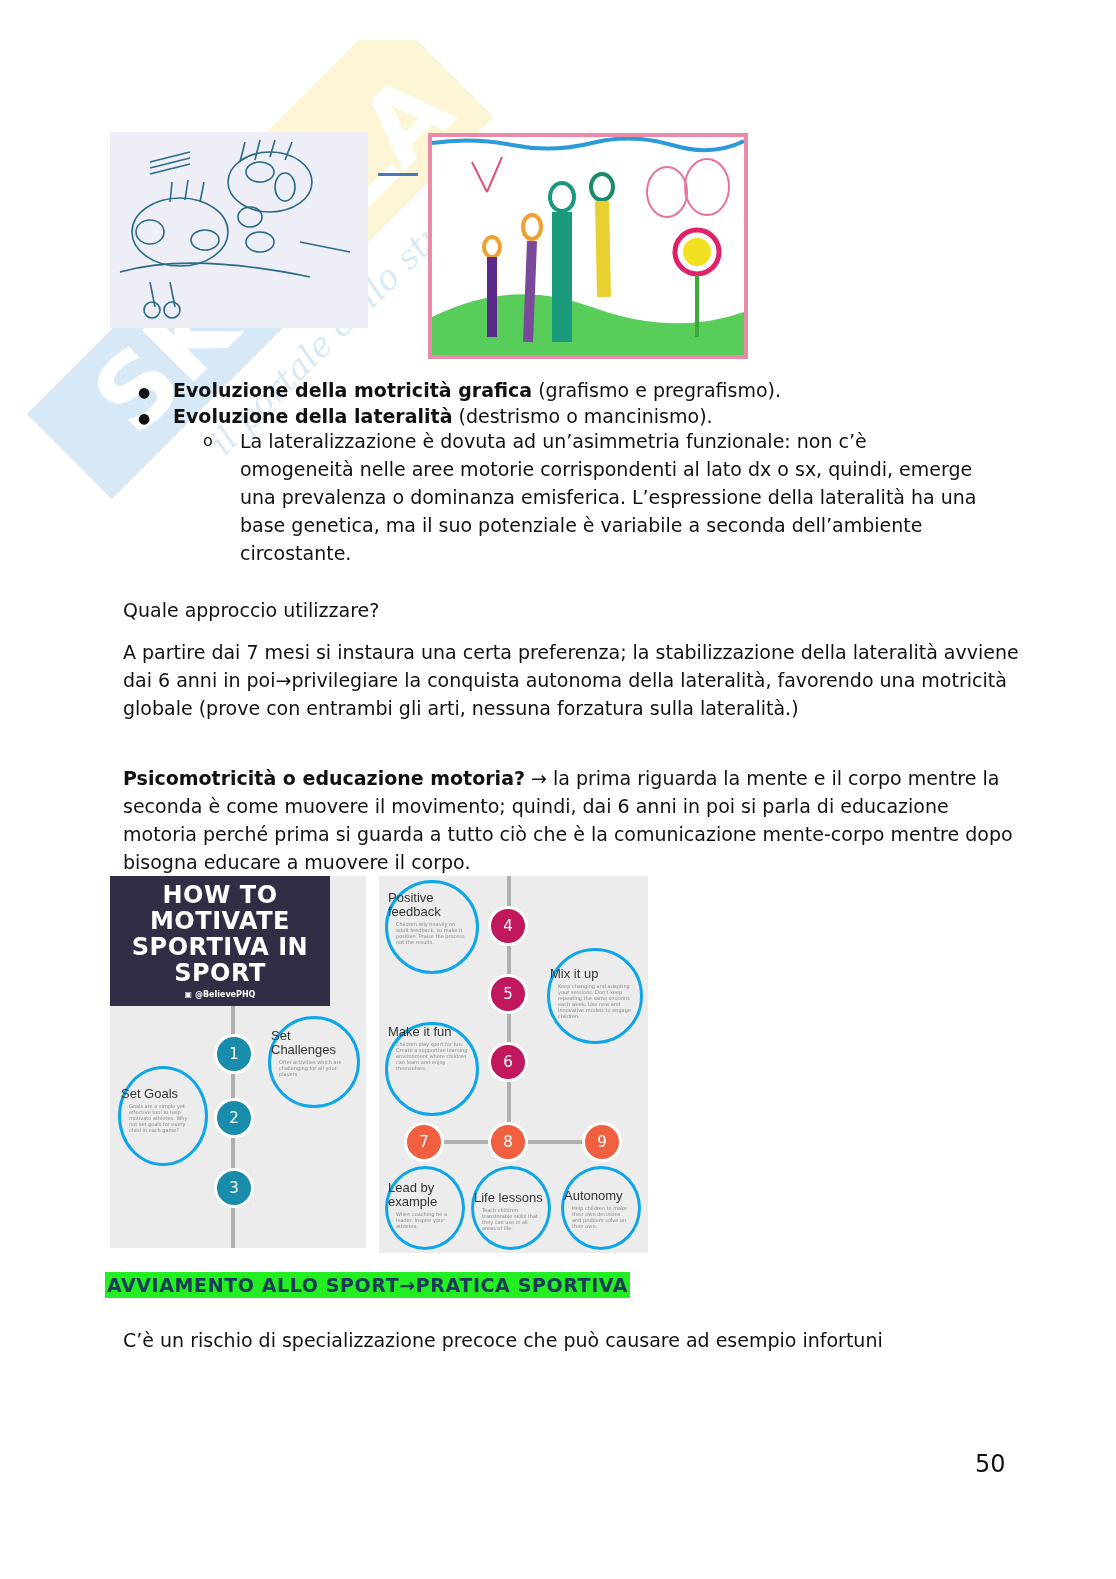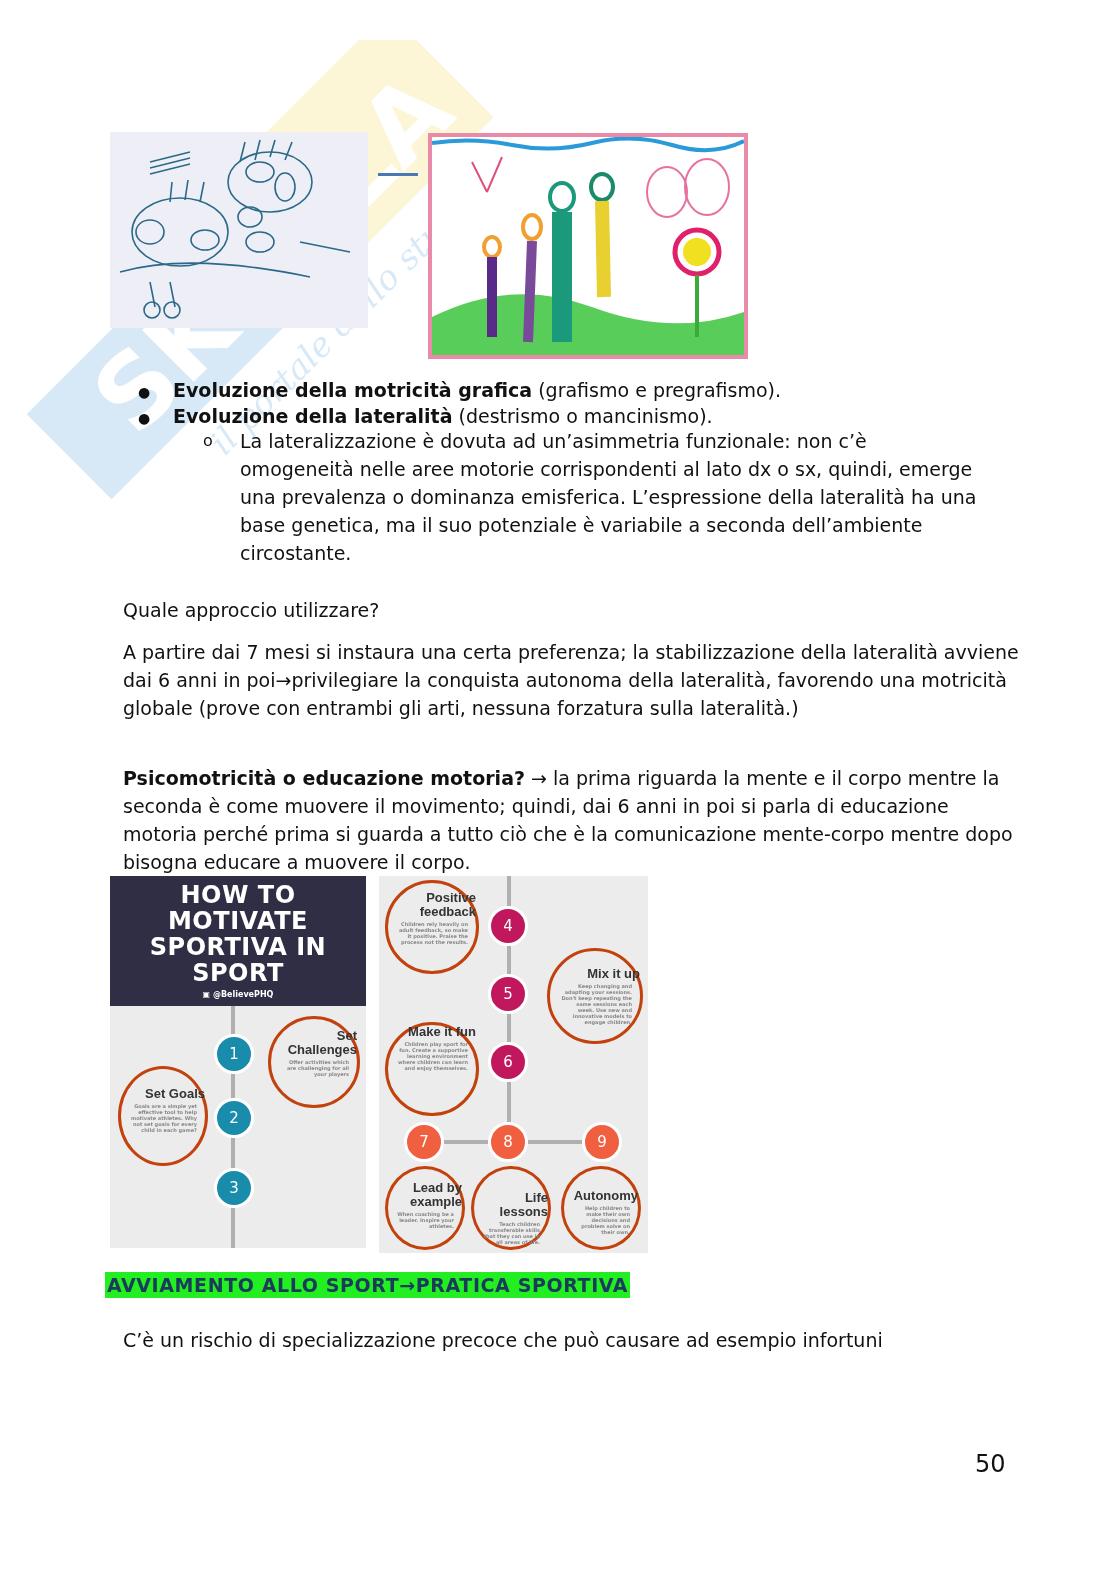--- a/index.html
+++ b/index.html
@@ -25,32 +25,32 @@
   .sub { left: 203px; top: 427px; width: 780px; display: flex; }
   .sub-mark { width: 37px; font-size: 16px; }
 
   .para1 { left: 107px; top: 580px; width: 900px; }
   .para2 { left: 107px; top: 622px; width: 900px; }
   .para3 { left: 107px; top: 748px; width: 900px; }
 
   
   .info-left { left: 110px; top: 876px; width: 256px; height: 372px; background: #ececec; overflow: hidden; }
   .info-right { left: 379px; top: 876px; width: 269px; height: 377px; background: #ececec; overflow: hidden; }
-  .info-header { position: absolute; left: 0; top: 0; width: 256px; height: 130px; background: #2f2e45; color: #fff;
+  .info-header { position: absolute; left: 0; top: 0; width: 220px; height: 130px; background: #2f2e45; color: #fff;
                  font-family: "DejaVu Sans", sans-serif; font-weight: bold; text-align: center; }
   .info-header .t { font-size: 24px; line-height: 26px; letter-spacing: 0.5px; }
   .info-header .handle { font-size: 8px; margin-top: 4px; }
   .vline { position: absolute; width: 4px; background: #b0b0b0; }
   .hline { position: absolute; height: 4px; background: #b0b0b0; }
   .step { position: absolute; width: 34px; height: 34px; border-radius: 50%; color: #fff; font-size: 15px;
           display: flex; align-items: center; justify-content: center; border: 3px solid #fff; box-sizing: content-box; }
   .teal { background: #1a8cab; }
   .magenta { background: #c0175d; }
   .orange { background: #f06040; }
-  .bubble { position: absolute; border-radius: 50%; border: 3px solid #c2410c; box-sizing: border-box; text-align: right; color: #444; font-weight: bold; }
+  .bubble { position: absolute; border-radius: 50%; border: 3px solid #0ea5e9; box-sizing: border-box; text-align: left; color: #444; }
   .bubble .bt { font-family: "Liberation Sans Narrow", "Liberation Sans", sans-serif; font-size: 13px; line-height: 14px; color: #333; }
   .bubble .bd { font-size: 5px; line-height: 6px; color: #888; margin-top: 2px; padding: 0 8px; }
 
   .green-head { left: 105px; top: 1272px; background: #22ee22; color: #1b3b5a; font-weight: bold; font-size: 19px;
                 line-height: 26px; padding: 0 2px; letter-spacing: 0.6px; }
   .para4 { left: 107px; top: 1310px; width: 900px; }
   .page-num { left: 975px; top: 1450px; font-size: 24px; }
 </style>
 </head>
 <body>

